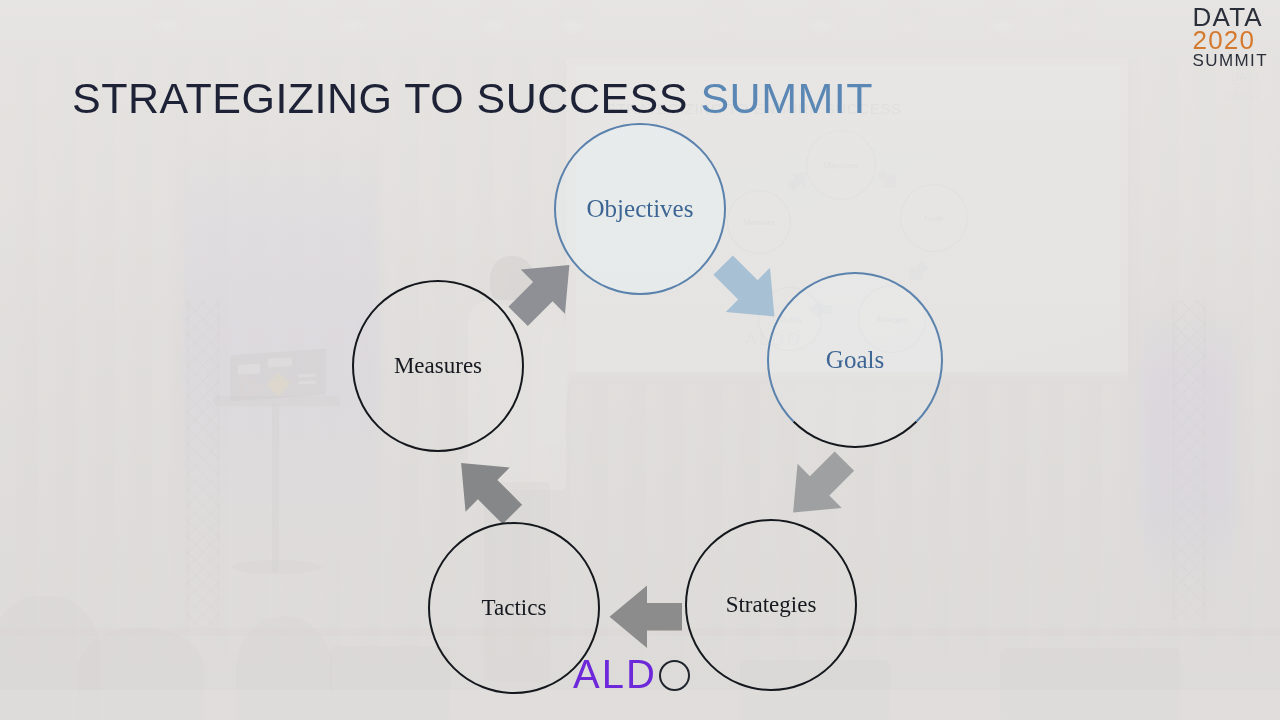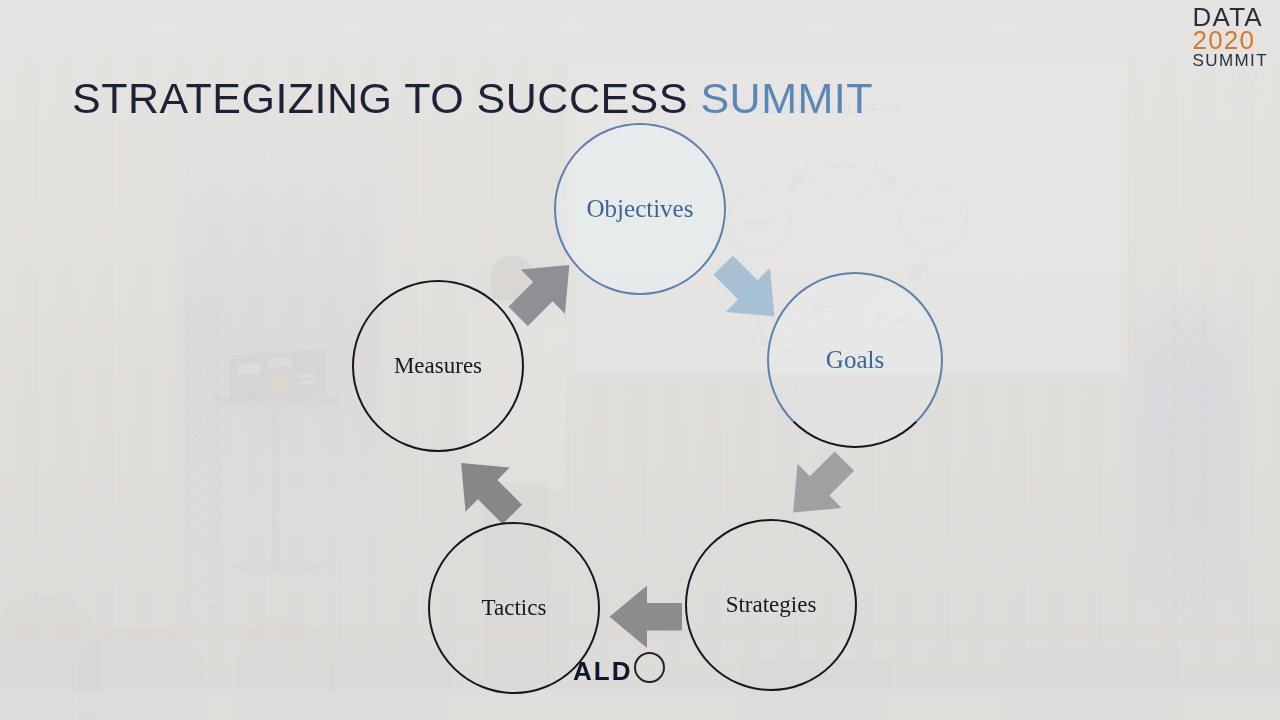--- a/index.html
+++ b/index.html
@@ -203,21 +203,21 @@
     position: absolute; border-radius: 50%;
     display: flex; align-items: center; justify-content: center;
     font-family: "Liberation Serif", serif;
     box-sizing: border-box;
   }
   .node span { pointer-events:none; }
 
   .aldo {
     position:absolute; left:573px; top:652px;
     font-family: "Liberation Sans", sans-serif;
-    font-size: 26px; letter-spacing: 2px; color: #0f172a; font-weight: 700;
+    font-size: 40px; letter-spacing: 2px; color: #6d28d9; font-weight: 400;
   }
   .aldo .o-ring {
     display:inline-block; width:27px; height:27px; border:2.5px solid #20242c;
     border-radius:50%; vertical-align:-3px; margin-left:2px;
   }
 
   .arrow { position: absolute; }
 </style>
 </head>
 <body>

